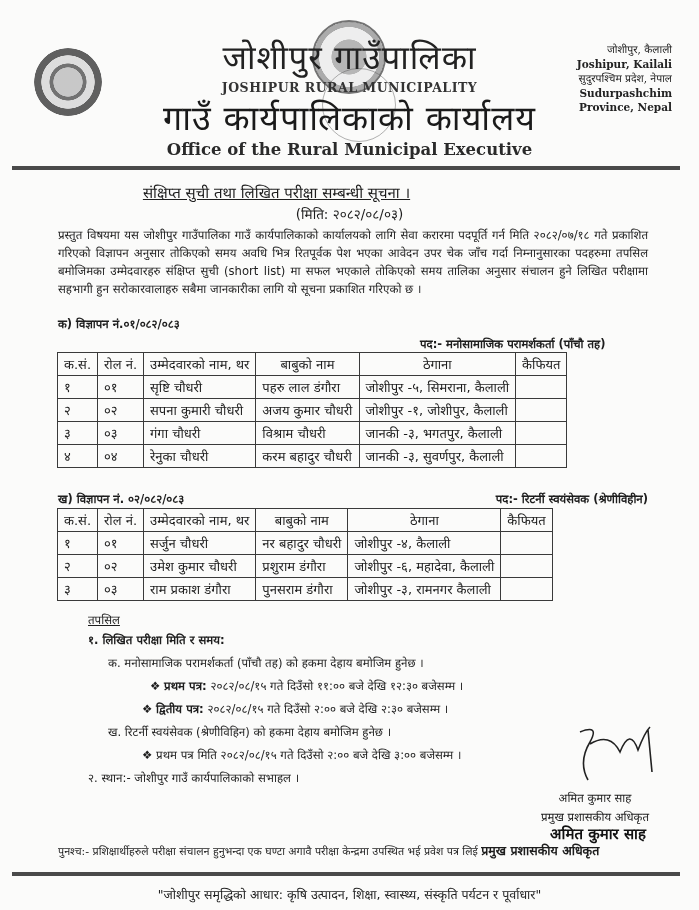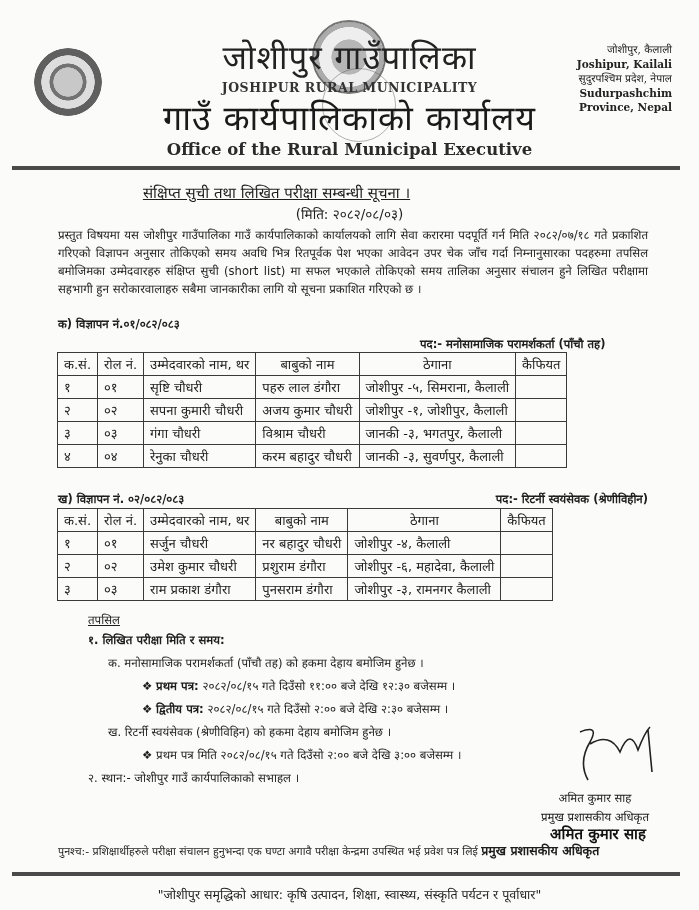--- a/index.html
+++ b/index.html
@@ -163,21 +163,21 @@
     <td>पुनसराम डंगौरा</td>
     <td>जोशीपुर -३, रामनगर कैलाली</td>
     <td></td>
   </tr>
 </tbody>
   </table>
 
 <div class="abs sub" style="left:88px; top:610px; text-decoration:underline;">तपसिल</div>
 <div class="abs sub" style="left:88px; top:630px; font-weight:bold;">१. लिखित परीक्षा मिति र समय:</div>
 <div class="abs sub" style="left:108px; top:653px;">क. मनोसामाजिक परामर्शकर्ता (पाँचौ तह) को हकमा देहाय बमोजिम हुनेछ ।</div>
-<div class="abs sub" style="left:142px; top:676px;">
+<div class="abs sub" style="left:150px; top:676px;">
   <span>❖</span>
   <b>प्रथम पत्र:</b><span> २०८२/०८/१५ गते दिउँसो ११:०० बजे देखि १२:३० बजेसम्म ।</span>
 </div>
 <div class="abs sub" style="left:142px; top:699px;">
   <span>❖</span>
   <b>द्वितीय पत्र:</b><span> २०८२/०८/१५  गते दिउँसो २:०० बजे देखि २:३० बजेसम्म ।</span>
 </div>
 <div class="abs sub" style="left:108px; top:722px;">ख. रिटर्नी स्वयंसेवक (श्रेणीविहिन) को हकमा देहाय बमोजिम हुनेछ ।</div>
 <div class="abs sub" style="left:142px; top:745px;">
   <span>❖</span>

